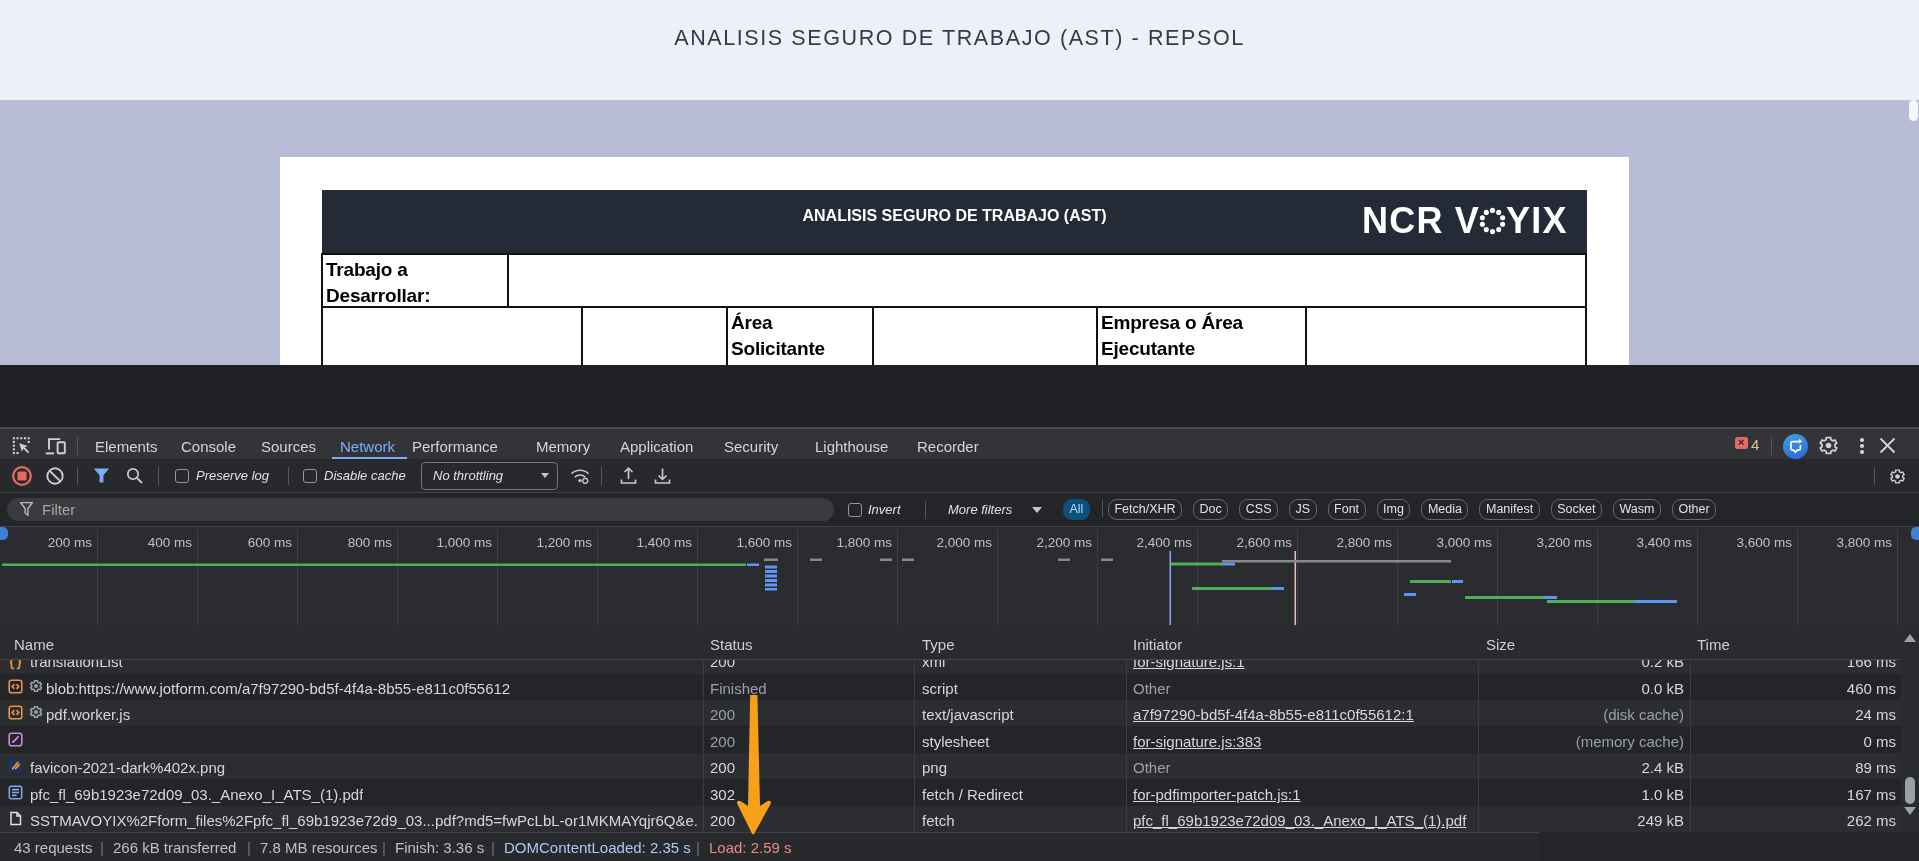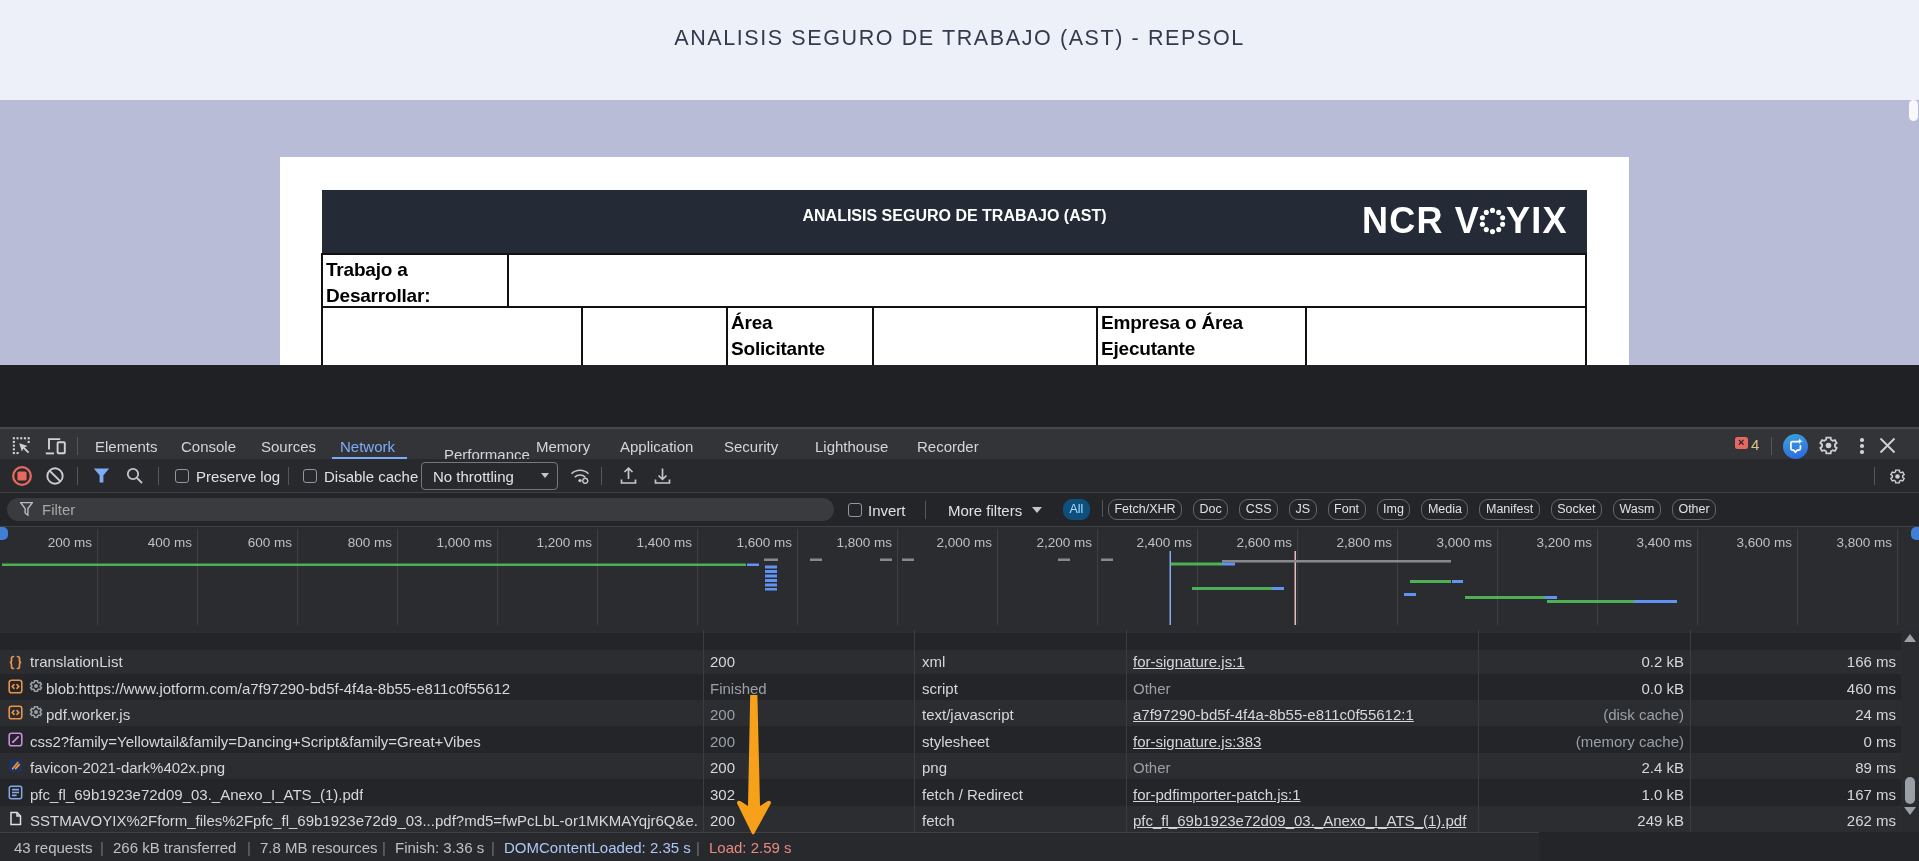--- a/index.html
+++ b/index.html
@@ -25,21 +25,21 @@
     color:#e9f8ff; font-size:22px; display:flex; align-items:center; justify-content:center; }
 
   
   #devtools { position:absolute; left:0; top:427px; width:1919px; height:434px; background:#242528; }
   #tabbar { position:absolute; left:0; top:0; width:1919px; height:32px; background:#333438;
     border-top:2px solid #47484b; }
   .tab { position:absolute; top:9px; font-size:15px; color:#d2d5da; white-space:nowrap; }
   .vsep { position:absolute; width:1px; background:#55565a; }
   #toolbar { position:absolute; left:0; top:32px; width:1919px; height:34px; background:#28292c;
     border-bottom:1px solid #3f4043; }
-  .cklabel { position:absolute; font-size:15px; color:#dfe1e5; white-space:nowrap; }
+  .cklabel { position:absolute; font-size:13px; color:#dfe1e5; white-space:nowrap;font-style:italic; }
   .ckbox { position:absolute; width:14px; height:14px; border:1.5px solid #9196a1; border-radius:3px; }
   #filterrow { position:absolute; left:0; top:67px; width:1919px; height:33px; background:#242528; border-bottom:1px solid #404144; }
   #filterinput { position:absolute; left:7px; top:4px; width:827px; height:23px; background:#3a3b3f; border-radius:12px; }
   .pill { position:relative; display:inline-block; font-size:12.5px; color:#dfe1e5;
     border:1px solid #64666a; border-radius:9px; padding:2px 5.5px 3px 5.5px; margin-right:11px; }
   .pill.sel { background:#0e4f7c; border-color:#0e4f7c; color:#a7ddff; }
   #overview { position:absolute; left:0; top:100px; width:1919px; height:106px; background:#2b2c2f; }
   #nettable { position:absolute; left:0; top:203px; width:1919px; height:202px; }
   #nthead { position:absolute; left:0; top:0; width:1919px; height:30px; background:#2a2b2e;
     border-bottom:1px solid #45464a; font-size:15px; color:#cdd0d4; z-index:5; }
@@ -135,21 +135,21 @@
         <path d="M4 12.5 V2.1 H15.2"></path>
         <path d="M0.8 16.4 H9"></path>
         <rect x="12.6" y="5.3" width="7.2" height="11" rx="0.8"></rect>
       </svg>
       <div class="vsep" style="left:77px; top:8px; height:18px;"></div>
       <div class="tab" style="left:95px;">Elements</div>
       <div class="tab" style="left:181px;">Console</div>
       <div class="tab" style="left:261px;">Sources</div>
       <div class="tab" style="left:340px; color:#7cacf8;">Network</div>
       <div class="abs" style="left:332px; top:27.5px; width:75px; height:2.5px; background:#7cacf8;"></div>
-      <div class="tab" style="left:444px;margin-top:8px;">Performance</div>
+      <div class="tab" style="left:412px;">Performance</div>
       <div class="tab" style="left:536px;">Memory</div>
       <div class="tab" style="left:620px;">Application</div>
       <div class="tab" style="left:724px;">Security</div>
       <div class="tab" style="left:815px;">Lighthouse</div>
       <div class="tab" style="left:917px;">Recorder</div>
 
       <div class="abs" style="left:1735px; top:8px; width:13px; height:12px; background:#e46962; border-radius:2.5px;"></div>
       <div class="abs" style="left:1738px; top:7px; color:#202124; font-size:11px; font-weight:bold;">×</div>
       <div class="tab" style="left:1751px; top:7px; color:#e2c08d;">4</div>
       <div class="vsep" style="left:1771px; top:8px; height:18px;"></div>
@@ -321,20 +321,28 @@
         <rect x="1465" y="69" width="80" height="3" fill="#4db054"></rect>
         <rect x="1545" y="69" width="12" height="3" fill="#6093f2"></rect>
         <rect x="1547" y="73" width="87" height="3" fill="#4db054"></rect>
         <rect x="1634" y="73" width="43" height="3" fill="#6093f2"></rect>
 
         <rect x="-5" y="0" width="13" height="13" rx="5" fill="#3f7fd6"></rect>
         <rect x="1911" y="0" width="13" height="13" rx="5" fill="#3f7fd6"></rect>
       </svg>
     </div>
     <div id="nettable">
+      <div id="nthead">
+        <div class="hcell" style="left:14px;">Name</div>
+        <div class="hcell" style="left:710px;">Status</div>
+        <div class="hcell" style="left:922px;">Type</div>
+        <div class="hcell" style="left:1133px;">Initiator</div>
+        <div class="hcell" style="left:1486px;">Size</div>
+        <div class="hcell" style="left:1697px;">Time</div>
+      </div>
       <div id="ntbody">
         <div class="nrow odd" style="top:20px; height:24px;">
           <svg class="ricon" width="15" height="15" viewBox="0 0 15 15" fill="none" stroke="#e8934a" stroke-width="1.7" stroke-linecap="round">
             <path d="M5.5 1.5 Q3.5 1.5 3.5 3.5 L3.5 5.5 Q3.5 7.5 1.8 7.5 Q3.5 7.5 3.5 9.5 L3.5 11.5 Q3.5 13.5 5.5 13.5"></path>
             <path d="M9.5 1.5 Q11.5 1.5 11.5 3.5 L11.5 5.5 Q11.5 7.5 13.2 7.5 Q11.5 7.5 11.5 9.5 L11.5 11.5 Q11.5 13.5 9.5 13.5"></path>
           </svg>
           <span class="nm" style="top:3px;">translationList</span>
           <span class="st" style="top:3px;">200</span>
           <span class="ty" style="top:3px;">xml</span>
           <span class="in lnk" style="top:3px;">for-signature.js:1</span>
@@ -372,21 +380,20 @@
           <span class="in lnk">a7f97290-bd5f-4f4a-8b55-e811c0f55612:1</span>
           <span class="sz dim">(disk cache)</span>
           <span class="tm">24 ms</span>
         </div>
         <div class="nrow even" style="top:97px;">
           <svg class="ricon" width="15" height="15" viewBox="0 0 15 15" fill="none" stroke="#c98ae0" stroke-width="1.6">
             <rect x="1.2" y="1.2" width="12.6" height="12.6" rx="2.3"></rect>
             <path d="M5.2 9.8 L10.2 4.8" stroke-width="1.8" stroke-linecap="round"></path>
             <path d="M4.1 10.9 L6.3 10.5 L4.6 8.8 Z" fill="#c98ae0" stroke="none"></path>
           </svg>
-          <span class="nm">css2?family=Yellowtail&amp;family=Dancing+Script&amp;family=Great+Vibes</span>
           <span class="st dim">200</span>
           <span class="ty">stylesheet</span>
           <span class="in lnk">for-signature.js:383</span>
           <span class="sz dim">(memory cache)</span>
           <span class="tm">0 ms</span>
         </div>
         <div class="nrow odd" style="top:123px;">
           <svg class="ricon" width="15" height="15" viewBox="0 0 15 15">
             <rect x="1" y="1.5" width="13" height="12.5" rx="2" fill="#1e3264"></rect>
             <path d="M5.2 10 L9.8 4.6" stroke="#ef8b33" stroke-width="1.9" stroke-linecap="round"></path>

